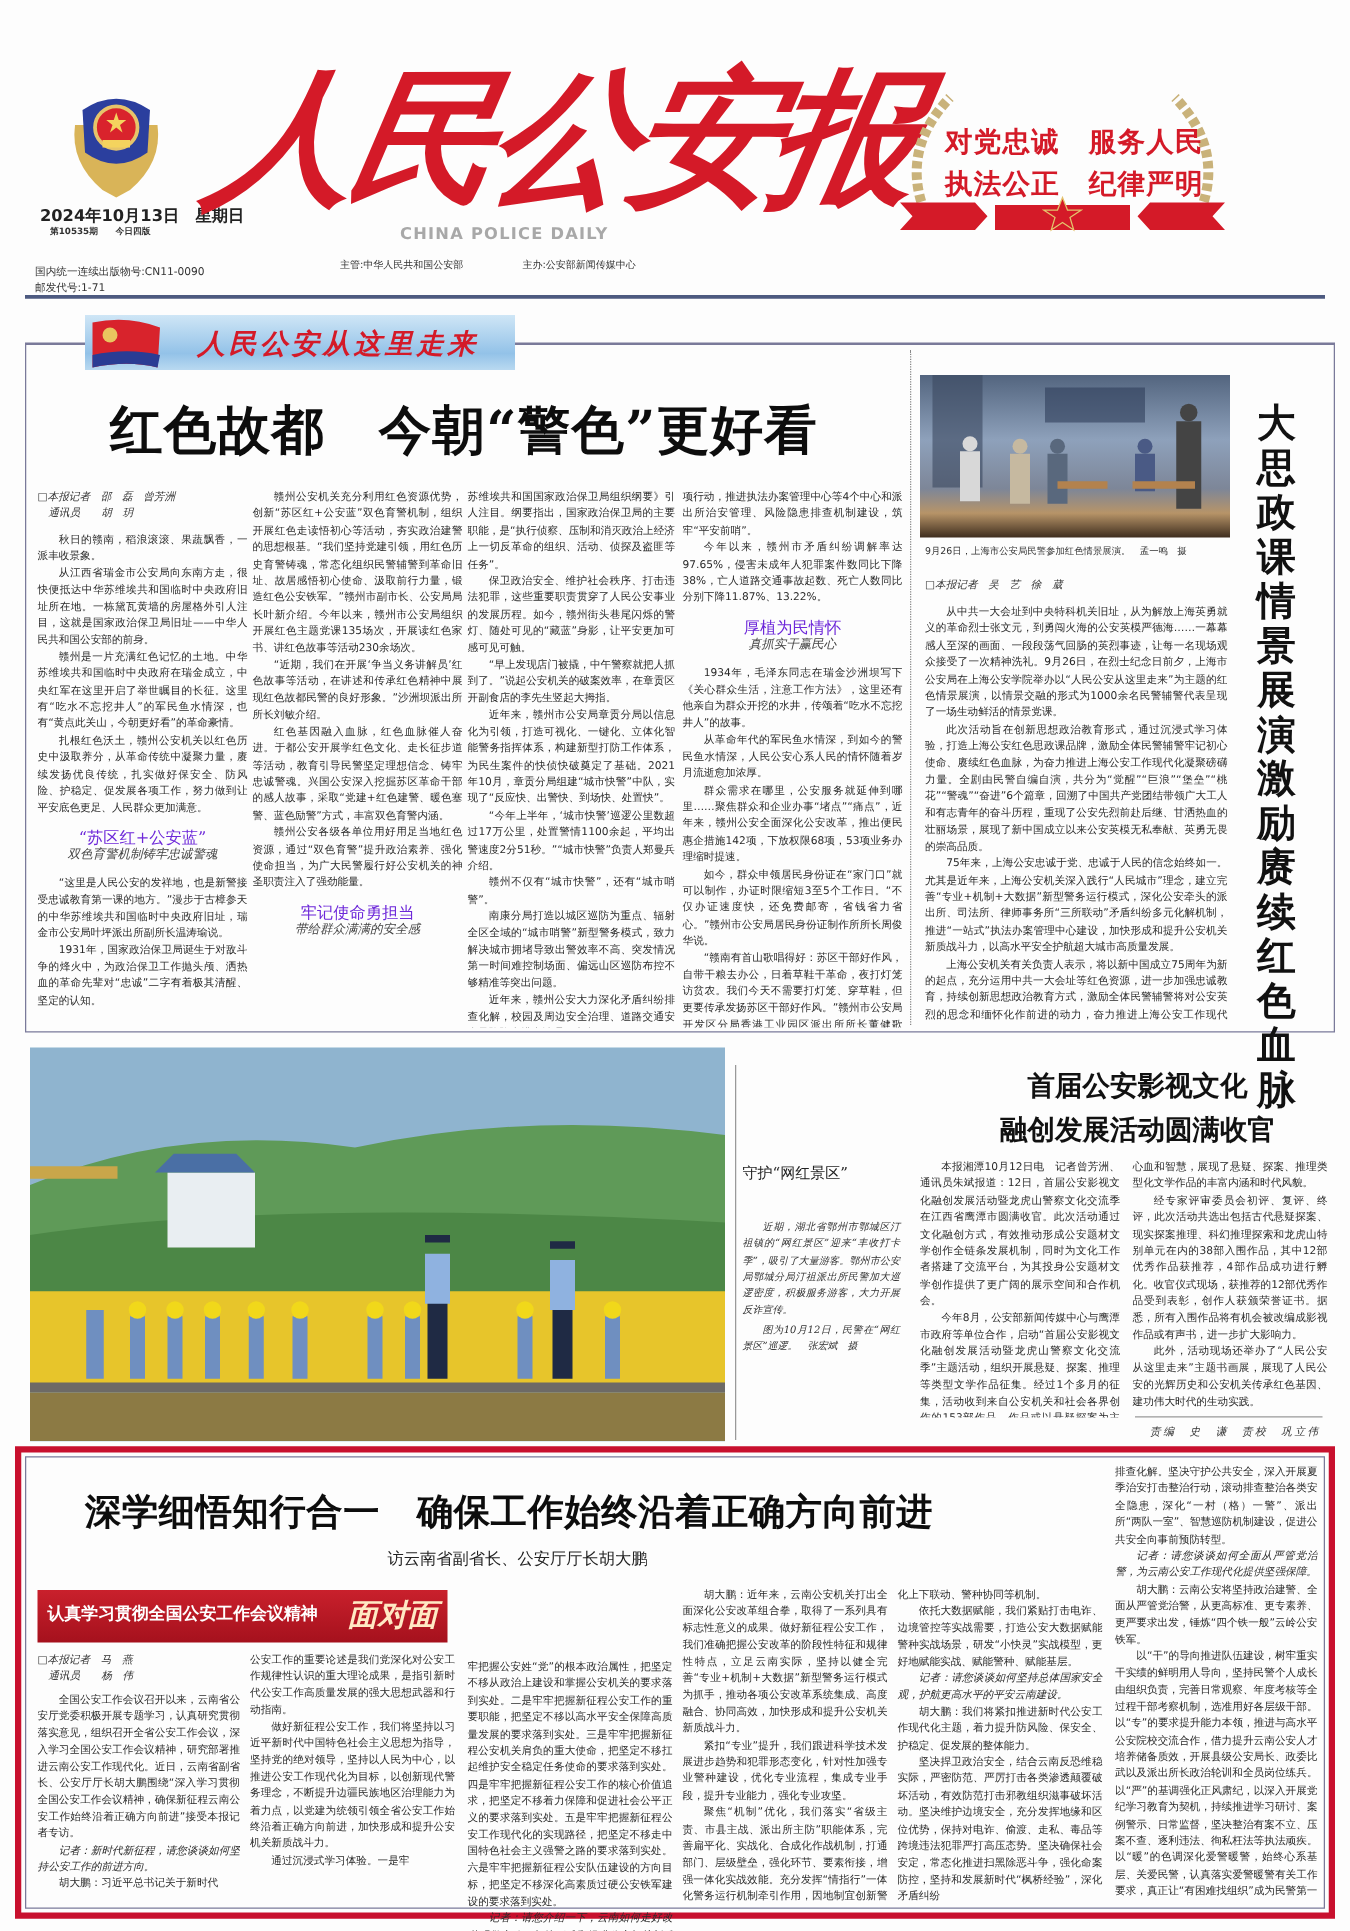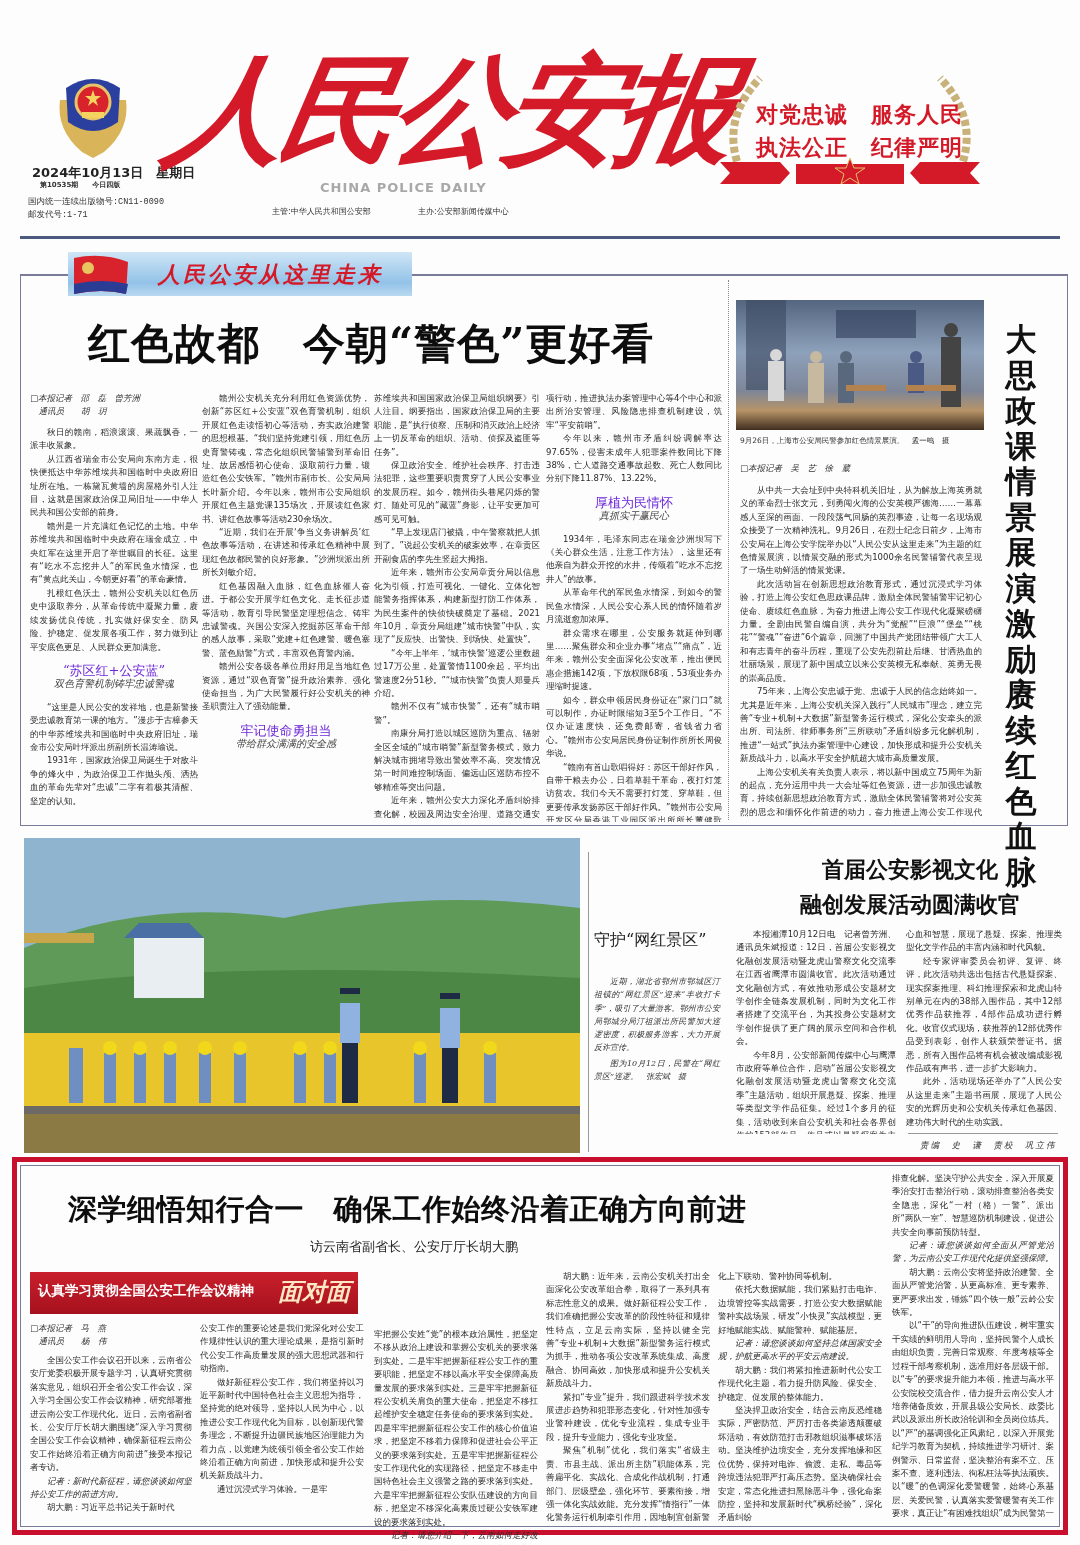--- a/index.html
+++ b/index.html
@@ -2,21 +2,21 @@
 <html><head>
 <meta charset="utf-8">
 <style>
   * { box-sizing: border-box; margin: 0; padding: 0; }
   body { width: 1080px; height: 1545px; background: #fdfdfd; font-family: "DejaVu Sans", sans-serif; color: #1a1a1a; position: relative; overflow: hidden; }
   .abs { position: absolute; }
   
   .emblem { left: 52px; top: 60px; width: 82px; width: 82px; height: 100px; }
   .date { left: 32px; top: 164px; font-size: 13px; font-weight: bold; color: #222; }
   .issue { left: 40px; top: 180px; font-size: 7px; font-weight: bold; color: #333; }
-  .pubno { left: 28px; top: 196px; font-size: 8.5px; color: #333; line-height: 13px; font-family: Liberation Mono, monospace; }
+  .pubno { left: 28px; top: 212px; font-size: 8.5px; color: #333; line-height: 13px; }
   .logo { left: 170px; top: 40px; font-family: "DejaVu Serif", serif; font-style: italic; font-weight: bold; color: #d41a28; font-size: 118px; letter-spacing: -6px; line-height: 140px; transform: skewX(-10deg); }
   .logo-en { left: 320px; top: 180px; font-size: 13px; font-weight: bold; color: #a8a8a8; letter-spacing: 1px; }
   .sponsor { left: 272px; top: 206px; font-size: 8px; color: #333; }
   .organizer { left: 418px; top: 206px; font-size: 8px; color: #333; }
   .motto-box { left: 720px; top: 70px; width: 260px; height: 120px; }
   .motto { position: absolute; left: 36px; top: 28px; color: #d41a28; font-size: 22px; font-weight: bold; line-height: 33px; letter-spacing: 1px; }
   .mast-rule { left: 20px; top: 236px; width: 1040px; height: 3px; background: #4d5a80; }
   
   .frame1 { left: 20px; top: 274px; width: 1048px; height: 552px; border: 1.5px solid #7a7a9a; border-top: 2px solid #7a7a9a; }
   .banner1 { left: 68px; top: 252px; width: 344px; height: 44px; background: linear-gradient(180deg,#cfe6f6,#93c2e8 70%,#b9d9f0); }
@@ -28,21 +28,21 @@
   .col p { text-indent: 2em; }
   .subhead { text-align: center; font-size: 13px; color: #6d28d9; margin-top: 10px; font-family: "DejaVu Serif", serif; }
   .subsub { text-align: center; font-size: 10px; color: #444; font-style: italic; font-family: "DejaVu Serif", serif; margin-bottom: 10px; }
   .dotsep { border-left: 1px dotted #888; }
   .photo-theater { left: 736px; top: 300px; width: 248px; height: 130px; background: linear-gradient(180deg,#53657f 0%,#8ea1bb 40%,#7d8698 70%,#b79468 85%,#3f2e1f 100%); overflow: hidden; }
   .caption { font-size: 7.5px; color: #333; }
   .vtitle { left: 996px; top: 322px; width: 50px; font-family: "DejaVu Serif", serif; font-weight: bold; font-size: 31px; line-height: 35.5px; color: #111; text-align: center; }
   
   .photo-kids { left: 24px; top: 838px; width: 556px; height: 315px; overflow: hidden; background: #9cbfd8; }
   .side-box { left: 588px; top: 852px; width: 120px; height: 300px; }
-  .side-title { left: 594px; top: 930px; font-size: 16px; color: #222; font-family: "DejaVu Serif", serif; }
+  .side-title { left: 594px; top: 930px; font-size: 12px; color: #222; font-family: "DejaVu Serif", serif; }
   .side-text { left: 594px; top: 975px; width: 126px; font-size: 8px; line-height: 13.3px; color: #333; font-style: italic; font-family: "DejaVu Serif", serif; text-align: justify; }
   .head2 { left: 760px; top: 852px; width: 300px; text-align: center; font-family: "DejaVu Serif", serif; font-weight: bold; font-size: 22px; line-height: 35px; color: #111; }
   .editors { left: 920px; top: 1140px; font-size: 8.5px; color: #333; font-style: italic; font-family: "DejaVu Serif", serif; letter-spacing: 2px; }
   
   .frame3 { left: 12px; top: 1157px; width: 1056px; height: 378px; border: 5px solid #c8102e; }
   .frame3-inner { left: 20px; top: 1165px; width: 1040px; height: 362px; border: 1px solid #7a7a9a; }
   .headline3 { left: 68px; top: 1190px; font-family: "DejaVu Serif", serif; font-weight: bold; font-size: 29px; color: #0d0d0d; letter-spacing: 0.5px; }
   .sub3 { left: 310px; top: 1238px; font-size: 13px; color: #222; }
   .banner3 { left: 30px; top: 1272px; width: 328px; height: 42px; background: linear-gradient(180deg,#c9202c,#a5111d); }
   .banner3-text { position: absolute; left: 8px; top: 10px; color: #fff; font-weight: bold; font-size: 13.5px; }

